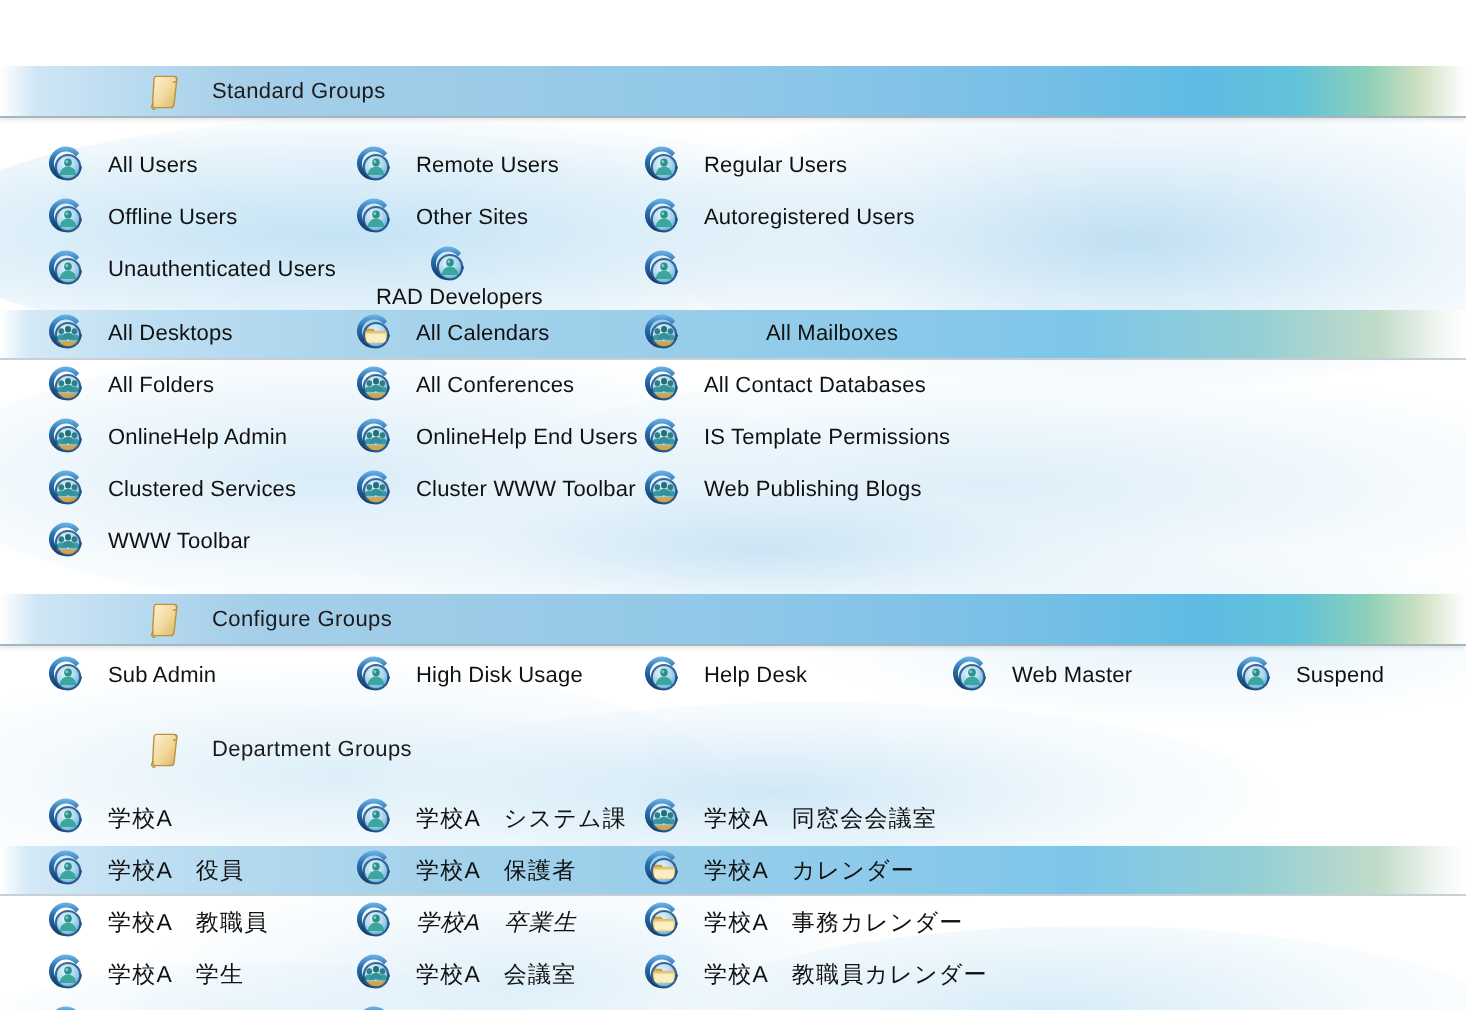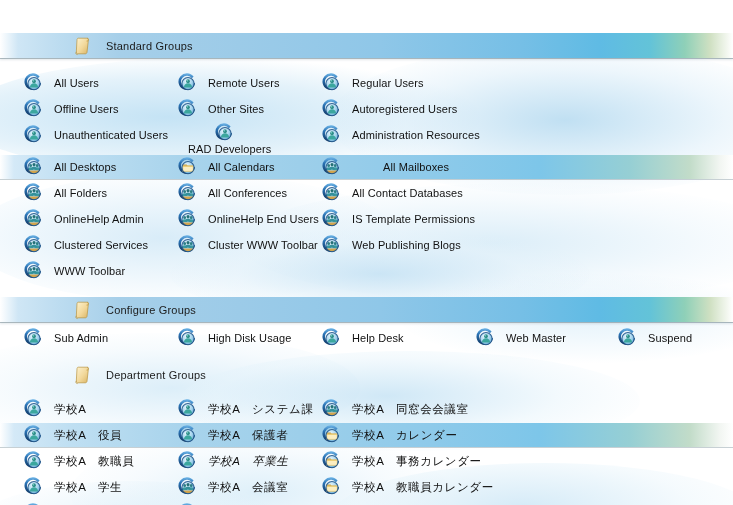--- a/index.html
+++ b/index.html
@@ -354,21 +354,20 @@
               </radialGradient>
             </defs>
             <path d="M15.6 3.6A8.4 8.4 0 1 0 17 10.8a1.2 1.2 0 0 0-2.3-.3A6 6 0 1 1 13.9 5.3z" fill="url(#rg9)"></path>
             <circle cx="10" cy="10.6" r="6.1" fill="url(#bg9)"></circle>
             <ellipse cx="10" cy="8.2" rx="1.9" ry="2.0" fill="#2f8f8a"></ellipse>
             <path d="M10 10.3c-2.5 0-3.9 1.9-4.2 4.2h8.4c-.3-2.3-1.7-4.2-4.2-4.2z" fill="#3ba79e"></path>
             <ellipse cx="9.4" cy="7.8" rx=".7" ry=".8" fill="#8fded6" opacity=".8"></ellipse>
             <circle cx="10" cy="10.6" r="6.1" fill="none" stroke="#1b4f84" stroke-width="1.1" opacity=".85"></circle>
           </svg>
         </span>
-        <span class="lbl">Administration Resources</span>
       </div>
       <div class="item" style="top: 122px; left: 24px;">
         <span class="ico">
           <svg viewBox="0 0 20 20" xmlns="http://www.w3.org/2000/svg">
             <defs>
               <linearGradient id="rg10" x1="0" y1="0" x2="0" y2="1">
                 <stop offset="0%" stop-color="#6fb6e8"></stop>
                 <stop offset="35%" stop-color="#2a72b4"></stop>
                 <stop offset="100%" stop-color="#10355f"></stop>
               </linearGradient>

